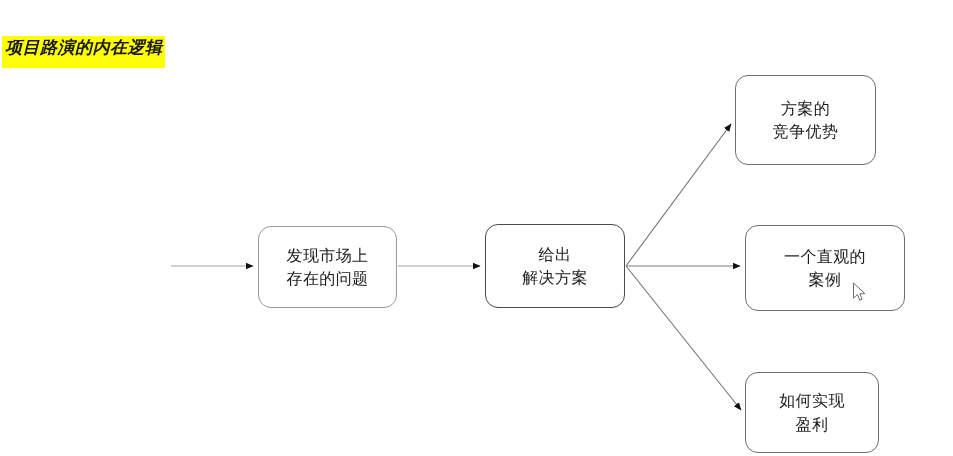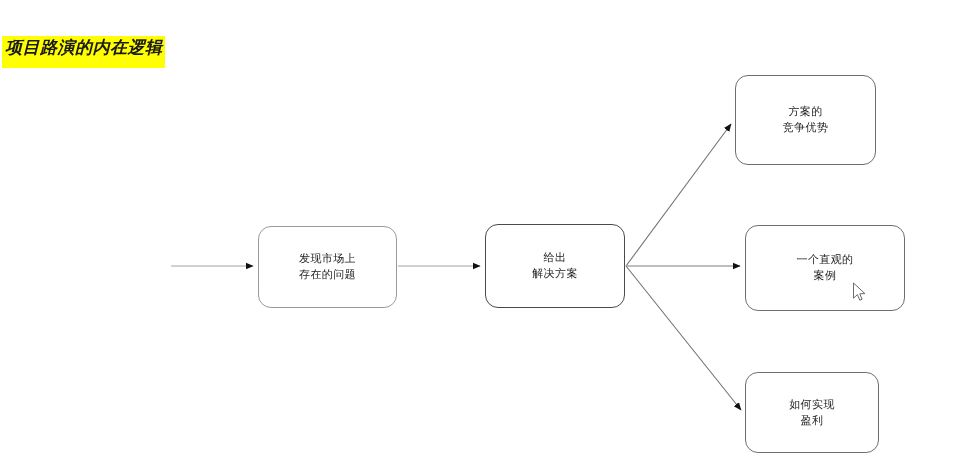--- a/index.html
+++ b/index.html
@@ -38,21 +38,21 @@
     position: absolute;
     box-sizing: border-box;
     background: #ffffff;
     border: 1.3px solid #9a9a9a;
     border-radius: 13px;
     display: flex;
     align-items: center;
     justify-content: center;
     text-align: center;
     color: #1c1c1c;
-    font-size: 11px;
+    font-size: 16px;
     line-height: 1.45;
     letter-spacing: 0.4px;
     white-space: pre-line;
   }
   .node.strong {
     border-color: #4a4a4a;
     border-width: 1.4px;
   }
   .node.mid {
     border-color: #6e6e6e;

